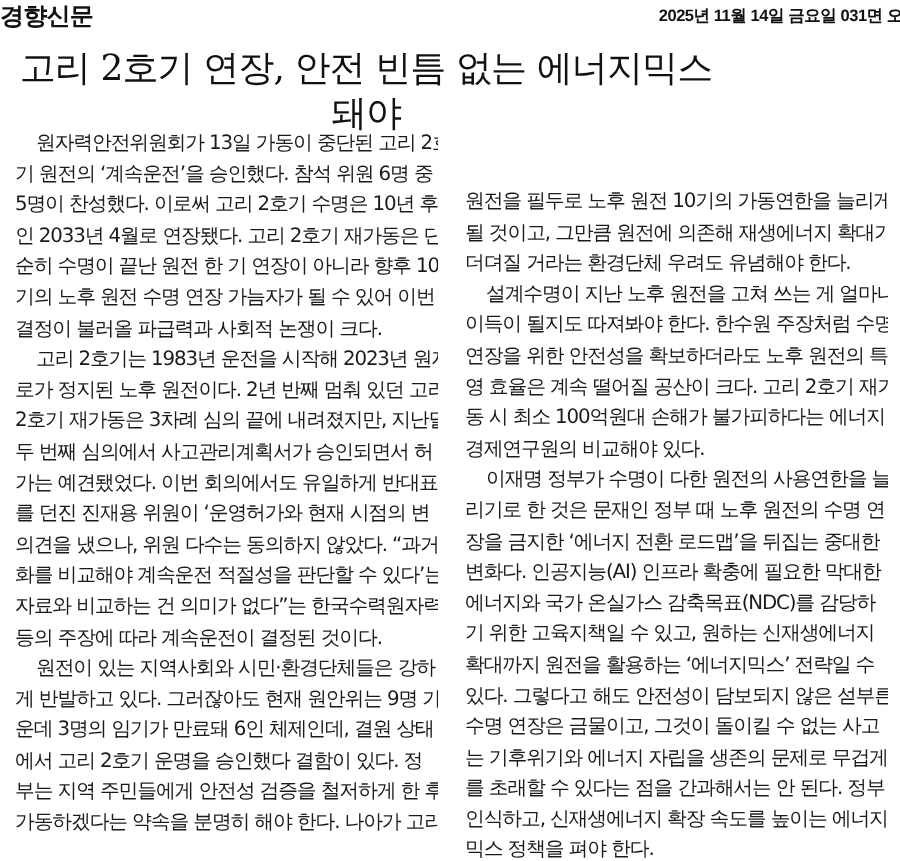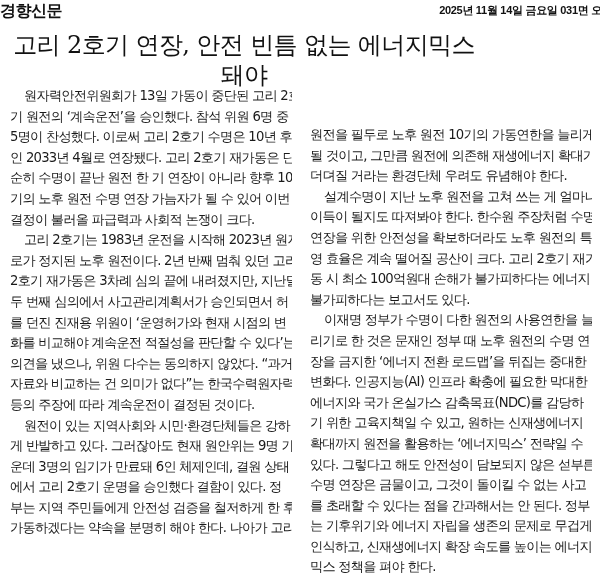--- a/index.html
+++ b/index.html
@@ -29,48 +29,49 @@
     <div class="line">기 원전의 ‘계속운전’을 승인했다. 참석 위원 6명 중</div>
     <div class="line">5명이 찬성했다. 이로써 고리 2호기 수명은 10년 후</div>
     <div class="line">인 2033년 4월로 연장됐다. 고리 2호기 재가동은 단</div>
     <div class="line">순히 수명이 끝난 원전 한 기 연장이 아니라 향후 10</div>
     <div class="line">기의 노후 원전 수명 연장 가늠자가 될 수 있어 이번</div>
     <div class="line">결정이 불러올 파급력과 사회적 논쟁이 크다.</div>
     <div class="line indent">고리 2호기는 1983년 운전을 시작해 2023년 원자</div>
     <div class="line">로가 정지된 노후 원전이다. 2년 반째 멈춰 있던 고리</div>
     <div class="line">2호기 재가동은 3차례 심의 끝에 내려졌지만, 지난달</div>
     <div class="line">두 번째 심의에서 사고관리계획서가 승인되면서 허</div>
+    <div class="line">가는 예견됐었다. 이번 회의에서도 유일하게 반대표</div>
     <div class="line">를 던진 진재용 위원이 ‘운영허가와 현재 시점의 변</div>
+    <div class="line">의견을 냈으나, 위원 다수는 동의하지 않았다. “과거</div>
     <div class="line">화를 비교해야 계속운전 적절성을 판단할 수 있다’는</div>
-    <div class="line">의견을 냈으나, 위원 다수는 동의하지 않았다. “과거</div>
     <div class="line">자료와 비교하는 건 의미가 없다”는 한국수력원자력</div>
     <div class="line">등의 주장에 따라 계속운전이 결정된 것이다.</div>
     <div class="line indent">원전이 있는 지역사회와 시민·환경단체들은 강하</div>
     <div class="line">게 반발하고 있다. 그러잖아도 현재 원안위는 9명 가</div>
     <div class="line">운데 3명의 임기가 만료돼 6인 체제인데, 결원 상태</div>
     <div class="line">에서 고리 2호기 운명을 승인했다 결함이 있다. 정</div>
     <div class="line">부는 지역 주민들에게 안전성 검증을 철저하게 한 후</div>
     <div class="line">가동하겠다는 약속을 분명히 해야 한다. 나아가 고리</div>
   </div>
 <div class="col col-right" id="col-right">
     <div class="line">원전을 필두로 노후 원전 10기의 가동연한을 늘리게</div>
     <div class="line">될 것이고, 그만큼 원전에 의존해 재생에너지 확대가</div>
     <div class="line">더뎌질 거라는 환경단체 우려도 유념해야 한다.</div>
     <div class="line indent">설계수명이 지난 노후 원전을 고쳐 쓰는 게 얼마나</div>
     <div class="line">이득이 될지도 따져봐야 한다. 한수원 주장처럼 수명</div>
     <div class="line">연장을 위한 안전성을 확보하더라도 노후 원전의 특</div>
     <div class="line">영 효율은 계속 떨어질 공산이 크다. 고리 2호기 재가</div>
     <div class="line">동 시 최소 100억원대 손해가 불가피하다는 에너지</div>
-    <div class="line">불가피하다는 보고서도 있다.</div>
+    <div class="line">경제연구원의 비교해야 있다.</div>
     <div class="line indent">이재명 정부가 수명이 다한 원전의 사용연한을 늘</div>
     <div class="line">리기로 한 것은 문재인 정부 때 노후 원전의 수명 연</div>
     <div class="line">장을 금지한 ‘에너지 전환 로드맵’을 뒤집는 중대한</div>
     <div class="line">변화다. 인공지능(AI) 인프라 확충에 필요한 막대한</div>
     <div class="line">에너지와 국가 온실가스 감축목표(NDC)를 감당하</div>
     <div class="line">기 위한 고육지책일 수 있고, 원하는 신재생에너지</div>
     <div class="line">확대까지 원전을 활용하는 ‘에너지믹스’ 전략일 수</div>
     <div class="line">있다. 그렇다고 해도 안전성이 담보되지 않은 섣부른</div>
     <div class="line">수명 연장은 금물이고, 그것이 돌이킬 수 없는 사고</div>
+    <div class="line">는 기후위기와 에너지 자립을 생존의 문제로 무겁게</div>
     <div class="line">를 초래할 수 있다는 점을 간과해서는 안 된다. 정부</div>
-    <div class="line">는 기후위기와 에너지 자립을 생존의 문제로 무겁게</div>
     <div class="line">인식하고, 신재생에너지 확장 속도를 높이는 에너지</div>
     <div class="line">믹스 정책을 펴야 한다.</div>
   </div>
 
 </body></html>

